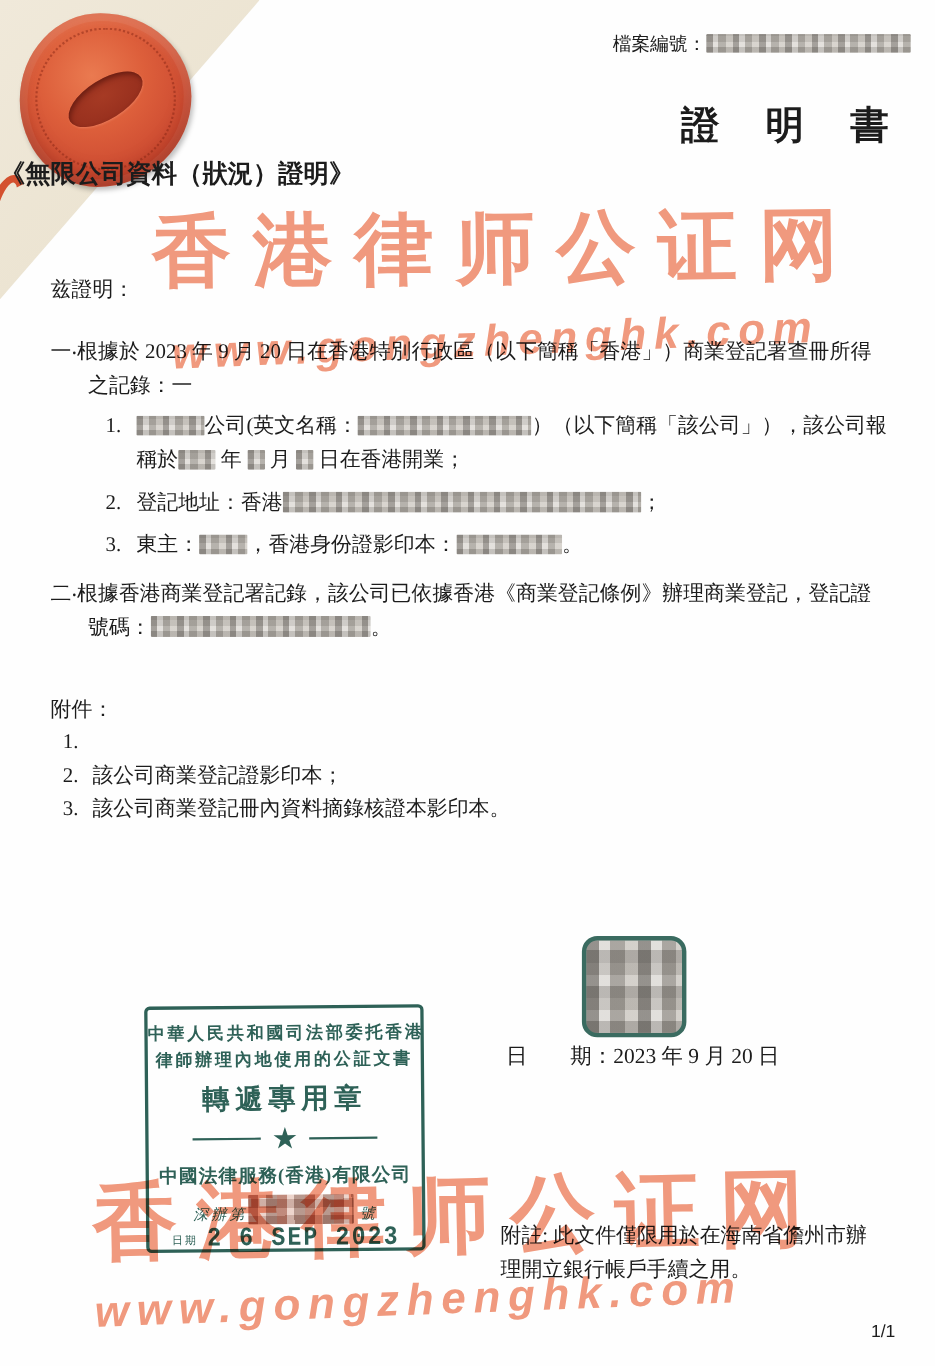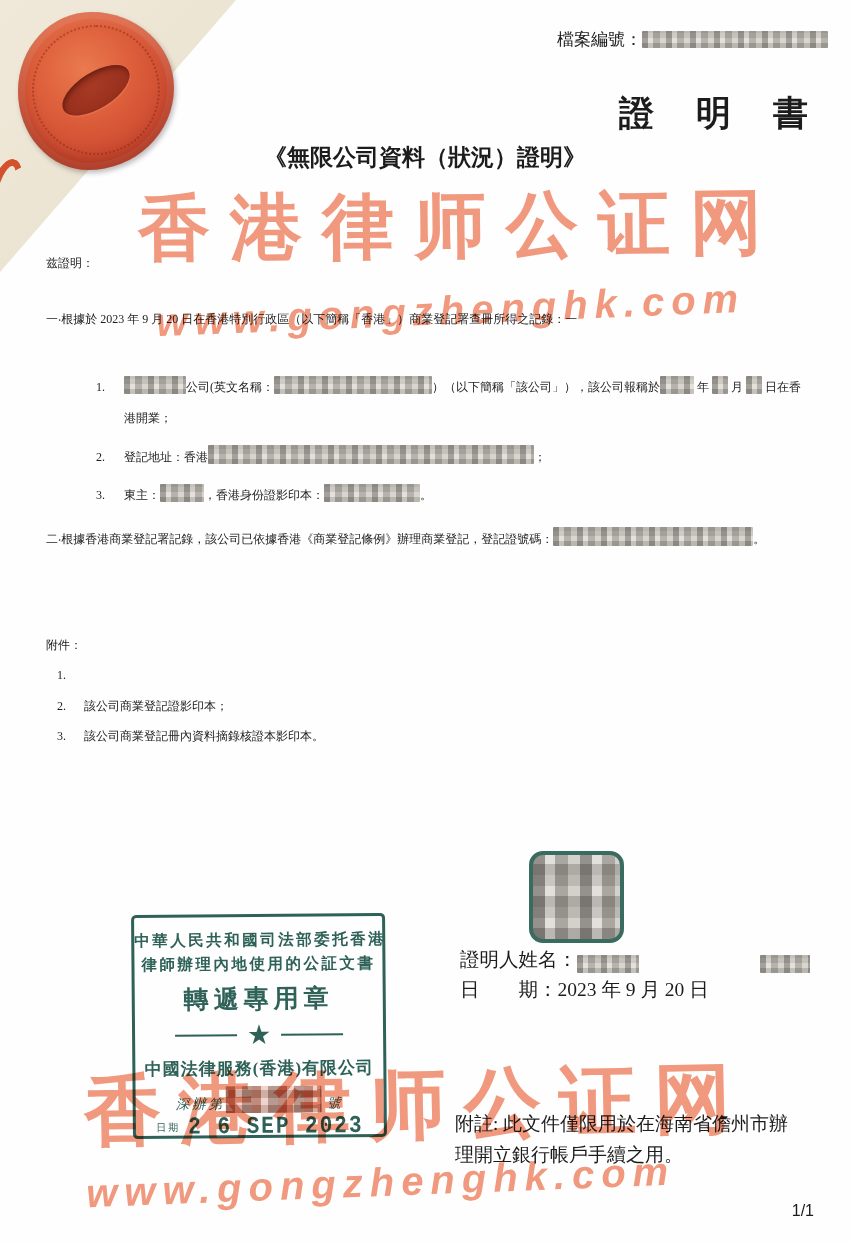--- a/index.html
+++ b/index.html
@@ -52,24 +52,24 @@
   .wm{ position:absolute; z-index:6; pointer-events:none; mix-blend-mode:multiply;
        font-family:"Liberation Sans","DejaVu Sans",sans-serif; font-weight:bold; white-space:nowrap; }
   .wm-top-name{ left:138px; top:178px; font-size:72px; letter-spacing:20px; transform:rotate(-.6deg); }
   .wm-top-url{ left:156px; top:288px; font-size:40px; font-style:italic; letter-spacing:7px; transform:rotate(-2.4deg); }
   .wm-bot-name{ left:84px; top:1054px; font-size:77px; letter-spacing:18px; transform:rotate(-1.2deg); }
   .wm-bot-url{ left:86px; top:1160px; font-size:40px; font-style:italic; letter-spacing:7px; transform:rotate(-2.2deg); }
   
   .file-row{ position:absolute; top:28px; right:22px; font-size:17px; z-index:4;margin-left:46px; }
   .doc-title{ position:absolute; top:90px; left:0; width:100%; text-align:right;
     font-size:35px; font-weight:bold; letter-spacing:42px; text-indent:42px; z-index:4; }
-  .doc-subtitle{ position:absolute; top:142px; left:0; width:100%; text-align:center;
+  .doc-subtitle{ position:absolute; top:142px; left:0; width:100%; 
     font-size:23px; font-weight:bold; z-index:4; }
   
-  .txt{ position:absolute; z-index:4; font-size:12px; line-height:31px; }
+  .txt{ position:absolute; z-index:4; font-size:19px; line-height:31px; }
   .intro{ left:46px; top:248px; }
   .sec1{ left:46px; top:304px; width:760px; padding-left:34px; text-indent:-34px; }
   .num-list{ left:96px; top:372px; width:712px; }
   .num-item{ display:flex; margin-bottom:7px; }
   .num-item .num{ width:28px; flex:0 0 28px; }
   .num-item .itxt{ flex:1; }
   .gap1{ margin-bottom:8px !important; }
   .gap2{ margin-bottom:7px !important; }
   .sec2{ left:46px; top:524px; width:760px; padding-left:34px; text-indent:-34px; }
   .att-head{ left:46px; top:630px; }
@@ -217,26 +217,20 @@
     </div>
     <div class="ts-date">
       <span class="dl">日期</span>
       <span class="dv">2 6 SEP 2023</span>
     </div>
   </div>
 
   <div class="stamp-square rd-big"></div>
   <div class="cert">
     <div class="cert-row">
-      <span>證明人姓名：</span>
-      <span class="rd rd-pname"></span>
-      <span class="flex-spacer"></span>
-      <span class="rd rd-pname2"></span>
-    </div>
-    <div class="cert-row">
       <span>日　　期：</span>
       <span>2023 年 9 月 20 日</span>
     </div>
   </div>
 
   <div class="note">附註: 此文件僅限用於在海南省儋州市辦理開立銀行帳戶手續之用。</div>
   <div class="page-num">1/1</div>
 
 </div>
 

